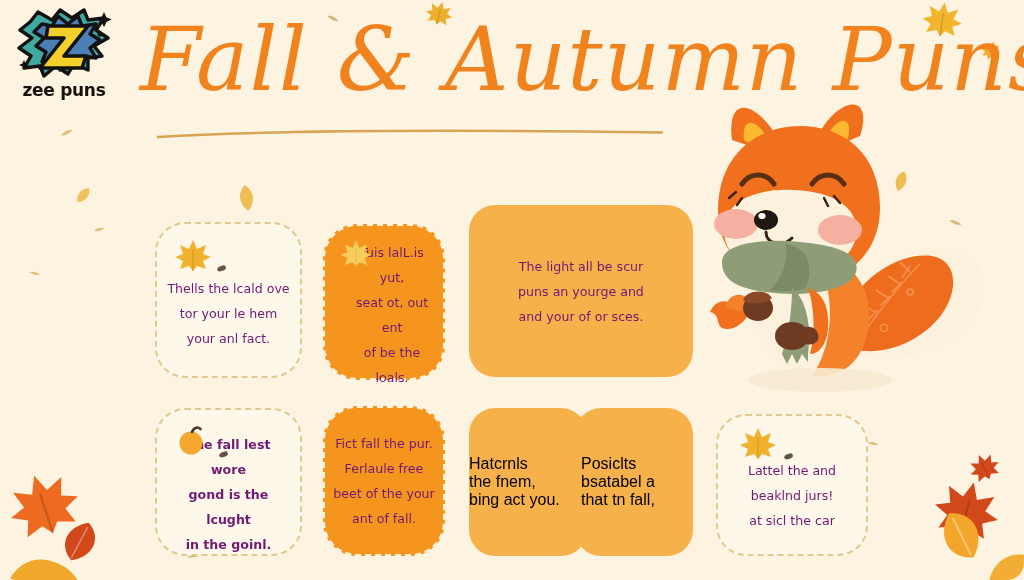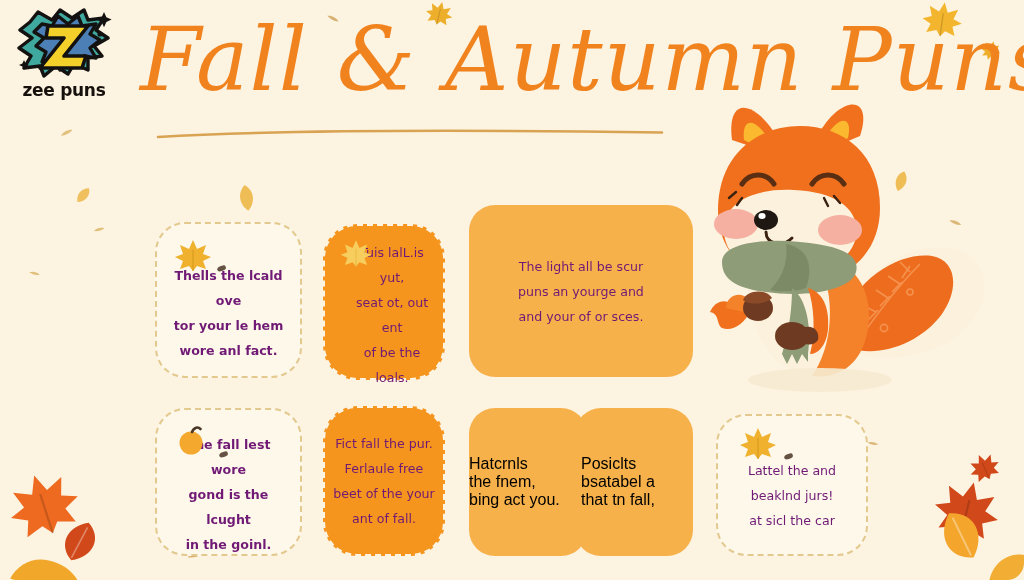--- a/index.html
+++ b/index.html
@@ -192,24 +192,24 @@
 
   <div class="card dashed-cream" id="card-1" style="left:155px; top:222px; width:147px; height:156px; padding:0 10px;">
     <div class="leafmark" style="left:16px; top:14px;">
       <svg viewBox="0 0 40 34" width="40" height="34">
         <path d="M20 2 L24 11 L33 7 L30 16 L38 19 L30 23 L33 31 L24 28 L20 33
                  L16 28 L7 31 L10 23 L2 19 L10 16 L7 7 L16 11 Z" fill="#EFB12E"></path>
         <path d="M20 33 L20 12" stroke="#D79A1C" stroke-width="1.1" fill="none"></path>
       </svg>
     </div>
     <div class="sliver" style="left:60px; top:42px;"></div>
-    <div class="lines" style="margin-top:26px;font-weight:bold;">
+    <div class="lines" style="margin-top:26px;">
       <div>Thells the lcald ove</div>
       <div>tor your le hem</div>
-      <div>wore anl fact.</div>
+      <div>your anl fact.</div>
     </div>
   </div>
 
   <div class="card dashed-orange" id="card-2" style="left:323px; top:224px; width:122px; height:156px; padding:0 6px;">
     <div class="leafmark" style="left:14px; top:12px; width:34px; height:30px;">
       <svg viewBox="0 0 40 34" width="34" height="30">
         <path d="M20 2 L24 11 L33 7 L30 16 L38 19 L30 23 L33 31 L24 28 L20 33
                  L16 28 L7 31 L10 23 L2 19 L10 16 L7 7 L16 11 Z" fill="#F7CE5E"></path>
         <path d="M20 33 L20 12" stroke="#E8B53F" stroke-width="1.1" fill="none"></path>
       </svg>

